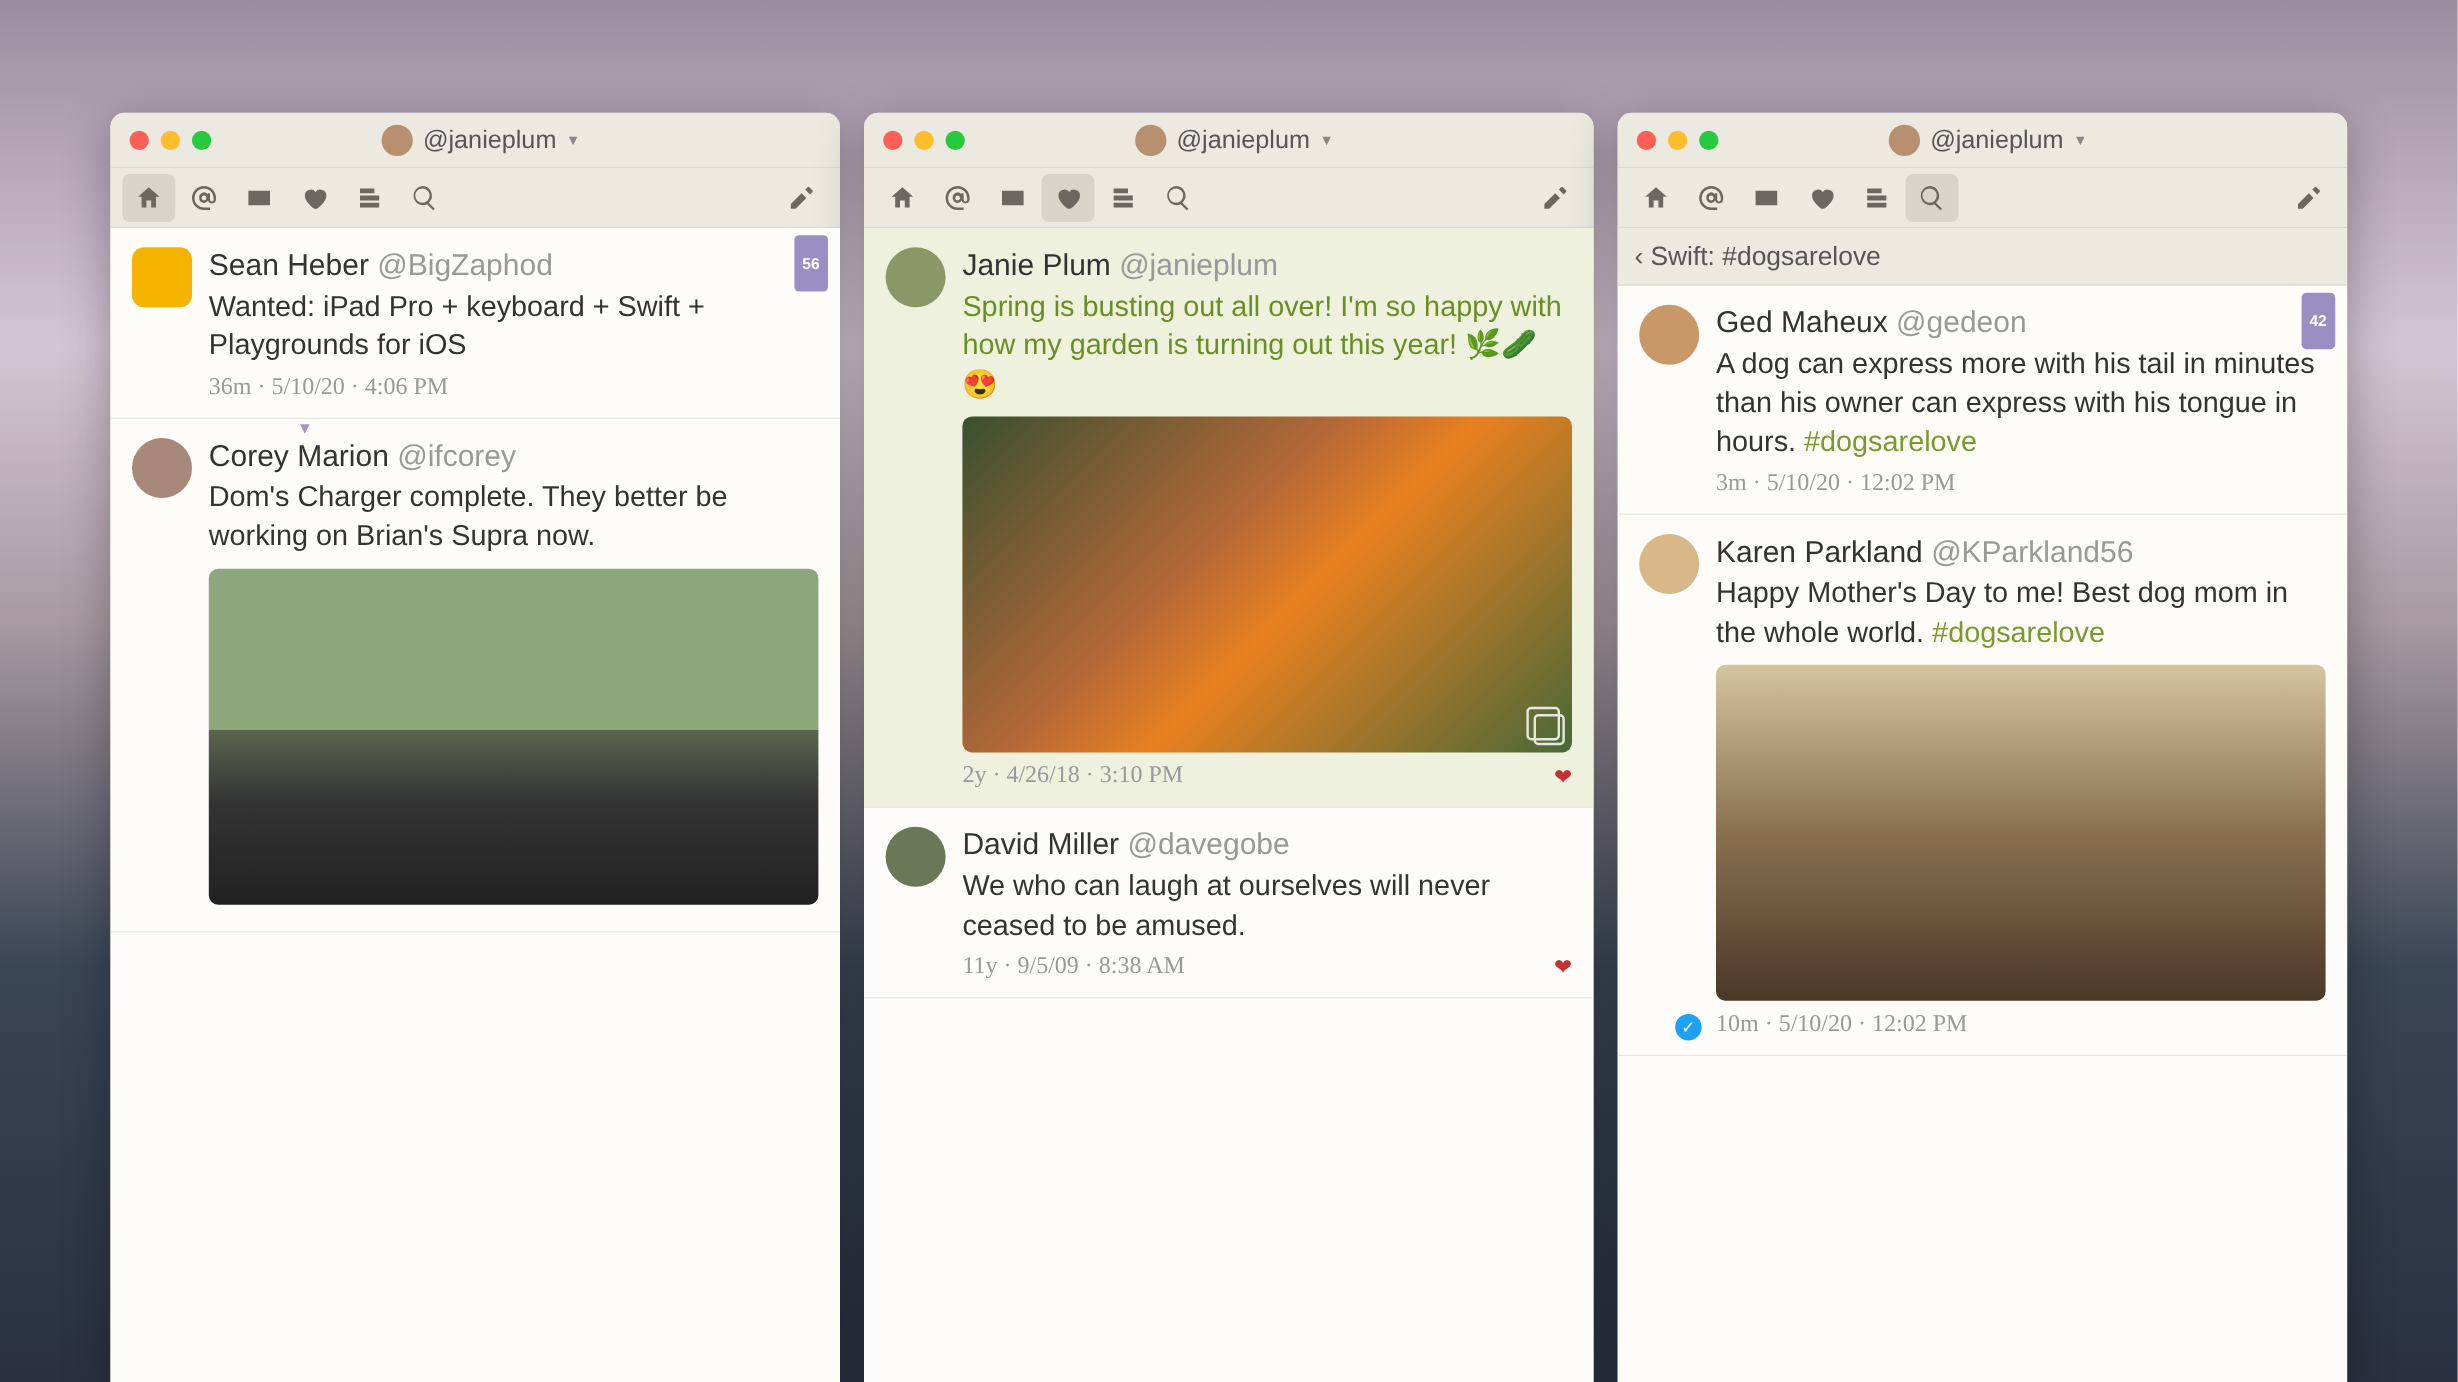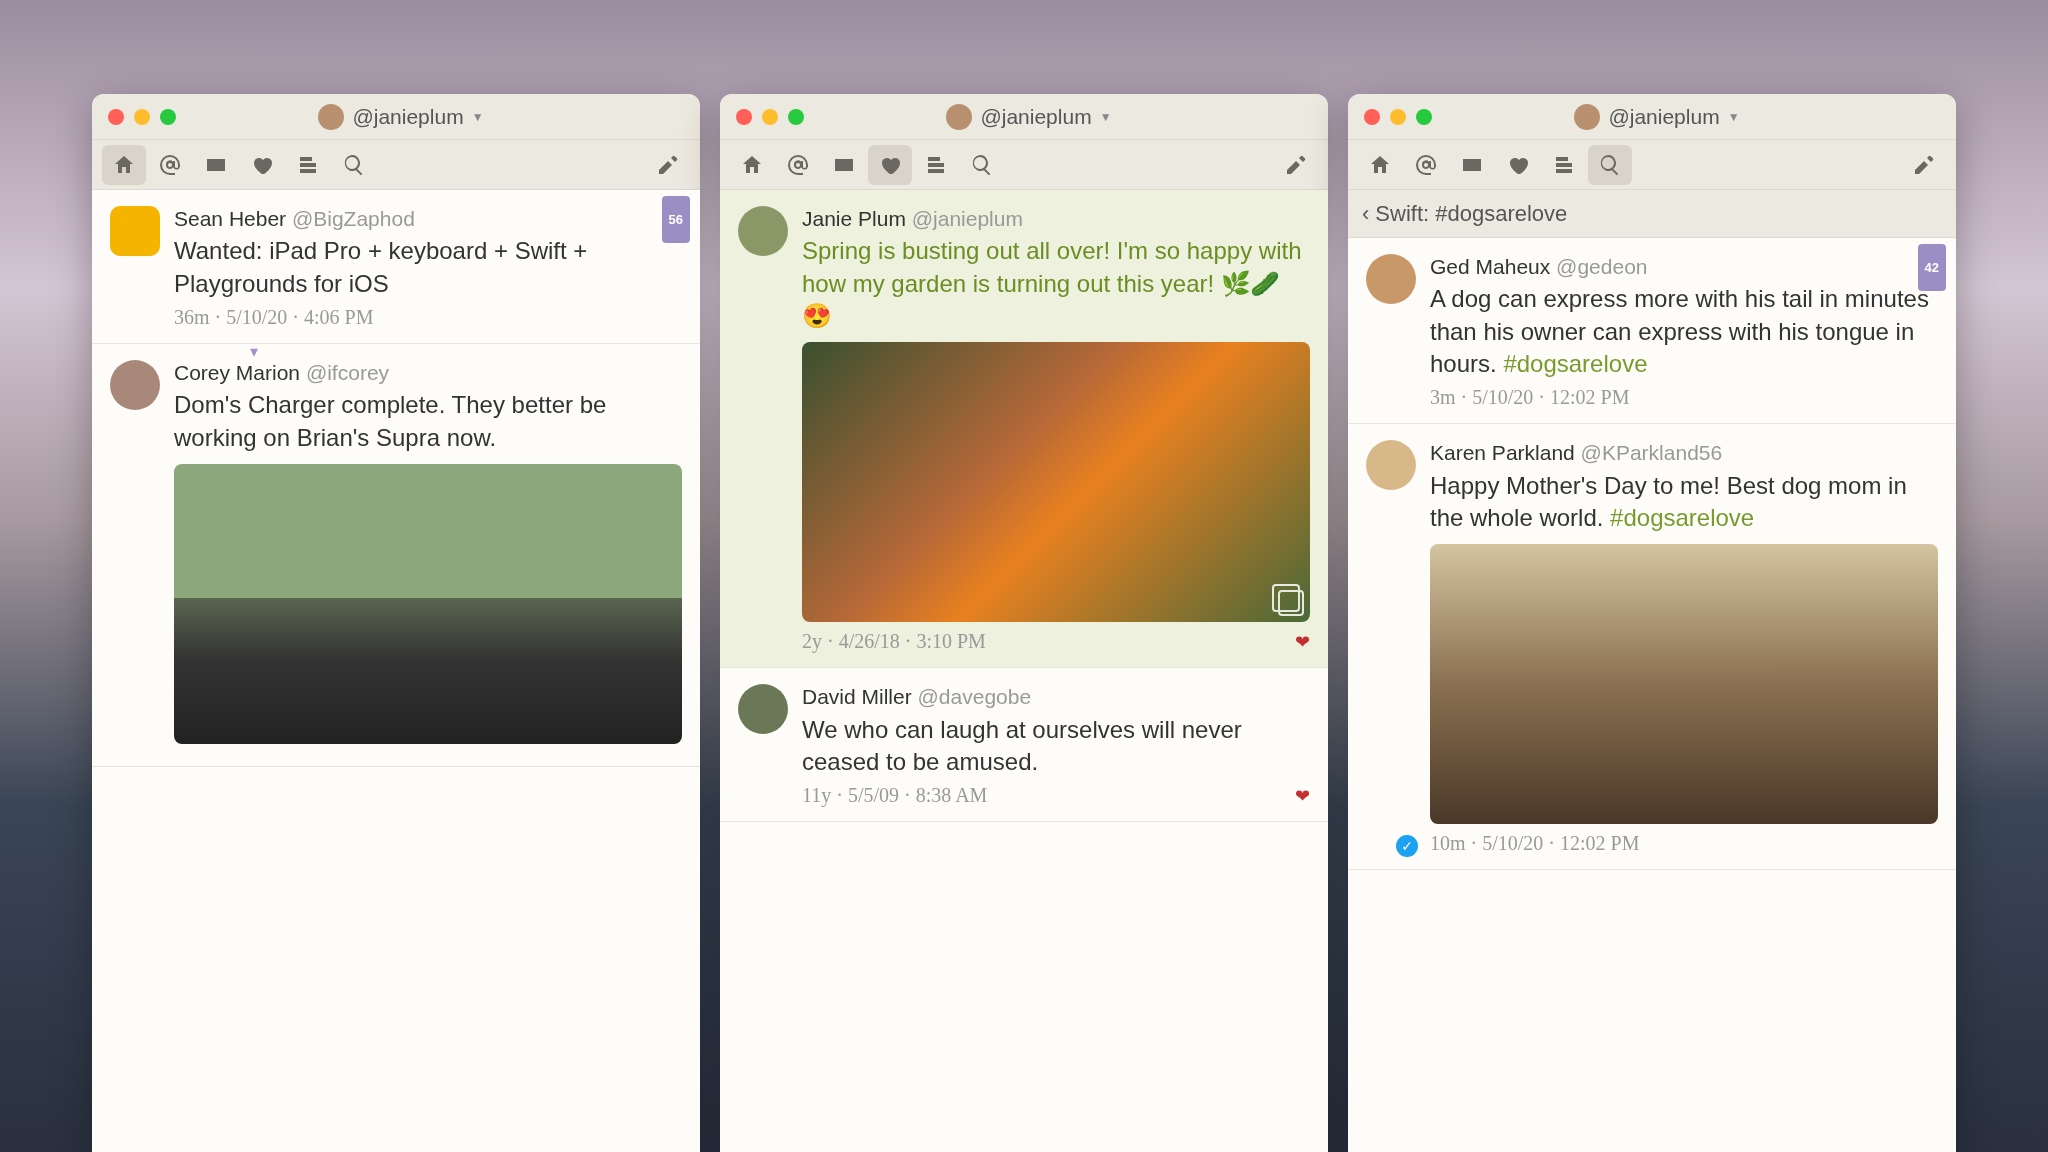--- a/index.html
+++ b/index.html
@@ -42,21 +42,21 @@
 }
 .searchbar {
   height:48px; background:#ece9e1; display:flex; align-items:center; padding:0 14px;
   border-bottom:1px solid #ddd9d0; font-size:22px; color:#555; gap:6px;
 }
 .tweet { padding:16px 18px 14px; border-bottom:1px solid #e8e5dd; display:flex; gap:14px; position:relative; }
 .tweet.hl { background:#edf1dd; }
 .tweet .avatar { width:50px; height:50px; border-radius:10px; flex-shrink:0; background:#ccc; }
 .tweet .avatar.c { border-radius:50%; }
 .tweet .body { flex:1; min-width:0; }
-.nameline { font-size:21px; margin-bottom:4px; line-height:1.2; }
+.nameline { font-size:25px; margin-bottom:4px; line-height:1.2; }
 .nameline .n { color:#333; font-weight:500; }
 .nameline .h { color:#999; font-weight:400; }
 .content { font-size:24px; color:#333; line-height:1.35; margin-bottom:6px; }
 .content.green { color:#6b8e23; }
 .content .tag { color:#7a9a2e; }
 .meta { font-size:20px; color:#999;font-family:Liberation Serif, serif; }
 .img-attach {
   margin:10px 0 8px; border-radius:8px; overflow:hidden; height:280px;
   background:#88aa66; position:relative;
 }
@@ -228,21 +228,21 @@
             </div>
             <div class="heart">❤</div>
           </div>
           <div class="tweet">
             <div class="av-wrap">
               <div class="avatar c" style="background:#6a7858"></div>
             </div>
             <div class="body">
               <div class="nameline"><span class="n">David Miller</span> <span class="h">@davegobe</span></div>
               <div class="content">We who can laugh at ourselves will never ceased to be amused.</div>
-              <div class="meta">11y · 5/5/09 · 8:38 AM</div>
+              <div class="meta">11y · 9/5/09 · 8:38 AM</div>
             </div>
             <div class="heart">❤</div>
           </div>
         </div>
       </div>
     </div>
     <div class="window">
       <div class="titlebar">
         <div class="traffic">
           <div class="tl r"></div>

